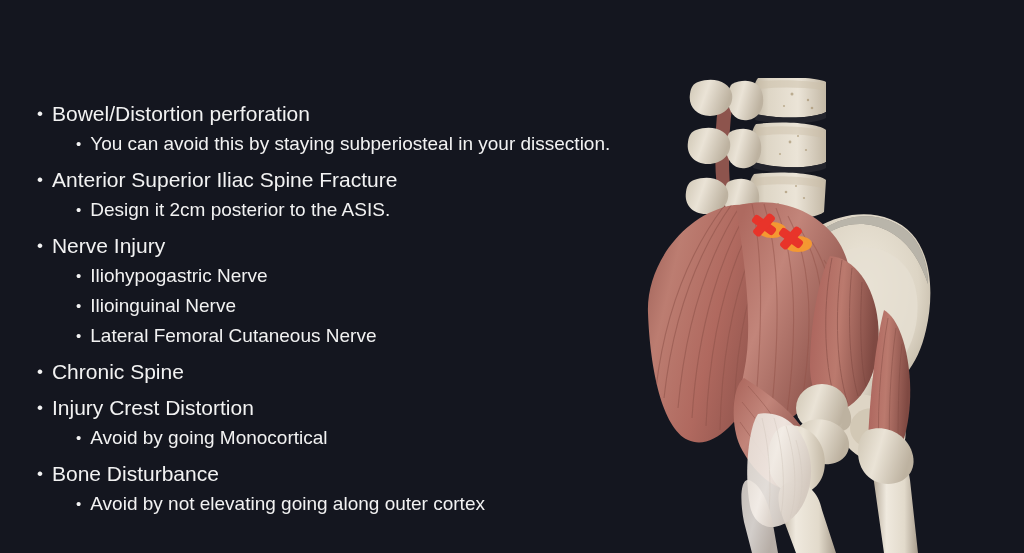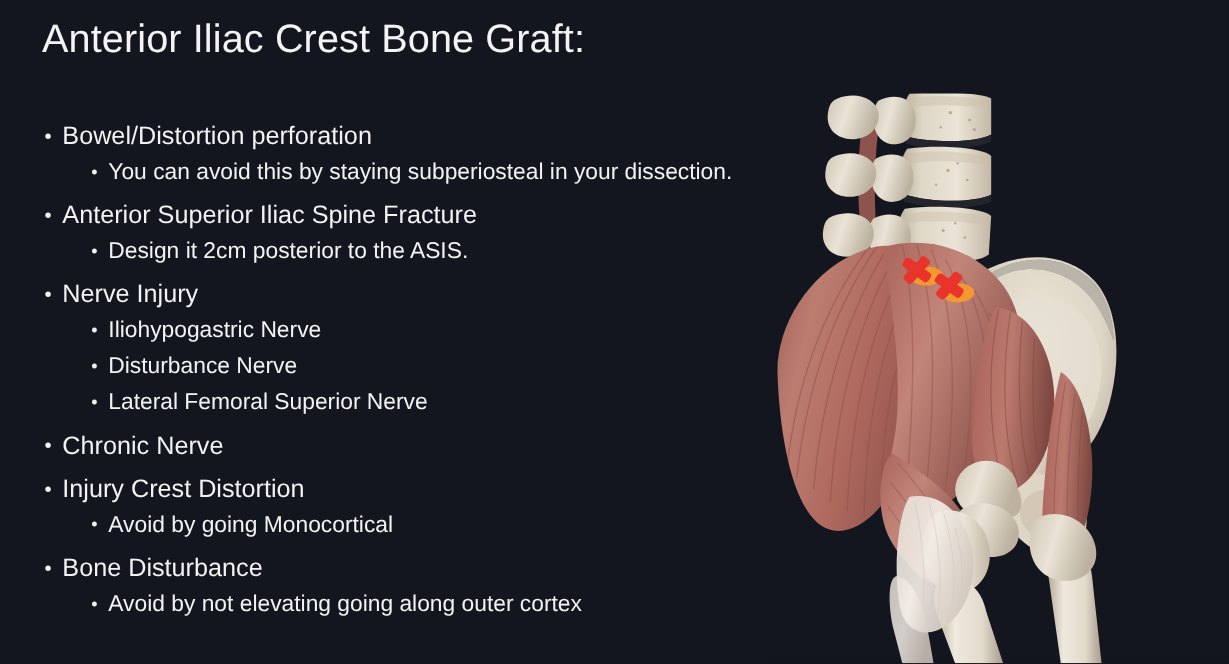--- a/index.html
+++ b/index.html
@@ -32,21 +32,20 @@
   
   .anatomy{position:absolute;left:640px;top:78px;width:384px;height:475px;z-index:3;}
   .anatomy svg{display:block;width:100%;height:100%;}
 </style>
 </head>
 <body>
 
 <div class="slide">
 
   <div class="title-block">
-    <div class="title-line">Anterior Iliac Crest Bone Graft:</div>
   </div>
 
   <div class="body-block">
 
     <div class="bullet lvl1">
       <span class="dot">•</span>
       <span class="btxt">Bowel/Distortion perforation</span>
     </div>
 
     <div class="bullet lvl2">
@@ -69,31 +68,31 @@
       <span class="btxt">Nerve Injury</span>
     </div>
 
     <div class="bullet lvl2">
       <span class="dot">•</span>
       <span class="btxt">Iliohypogastric Nerve</span>
     </div>
 
     <div class="bullet lvl2">
       <span class="dot">•</span>
-      <span class="btxt">Disturbance Nerve</span>
-    </div>
-
-    <div class="bullet lvl2">
-      <span class="dot">•</span>
-      <span class="btxt">Lateral Femoral Superior Nerve</span>
-    </div>
-
-    <div class="bullet lvl1">
-      <span class="dot">•</span>
-      <span class="btxt">Chronic Nerve</span>
+      <span class="btxt">Ilioinguinal Nerve</span>
+    </div>
+
+    <div class="bullet lvl2">
+      <span class="dot">•</span>
+      <span class="btxt">Lateral Femoral Cutaneous Nerve</span>
+    </div>
+
+    <div class="bullet lvl1">
+      <span class="dot">•</span>
+      <span class="btxt">Chronic Spine</span>
     </div>
 
     <div class="bullet lvl1">
       <span class="dot">•</span>
       <span class="btxt">Injury Crest Distortion</span>
     </div>
 
     <div class="bullet lvl2">
       <span class="dot">•</span>
       <span class="btxt">Avoid by going Monocortical</span>

